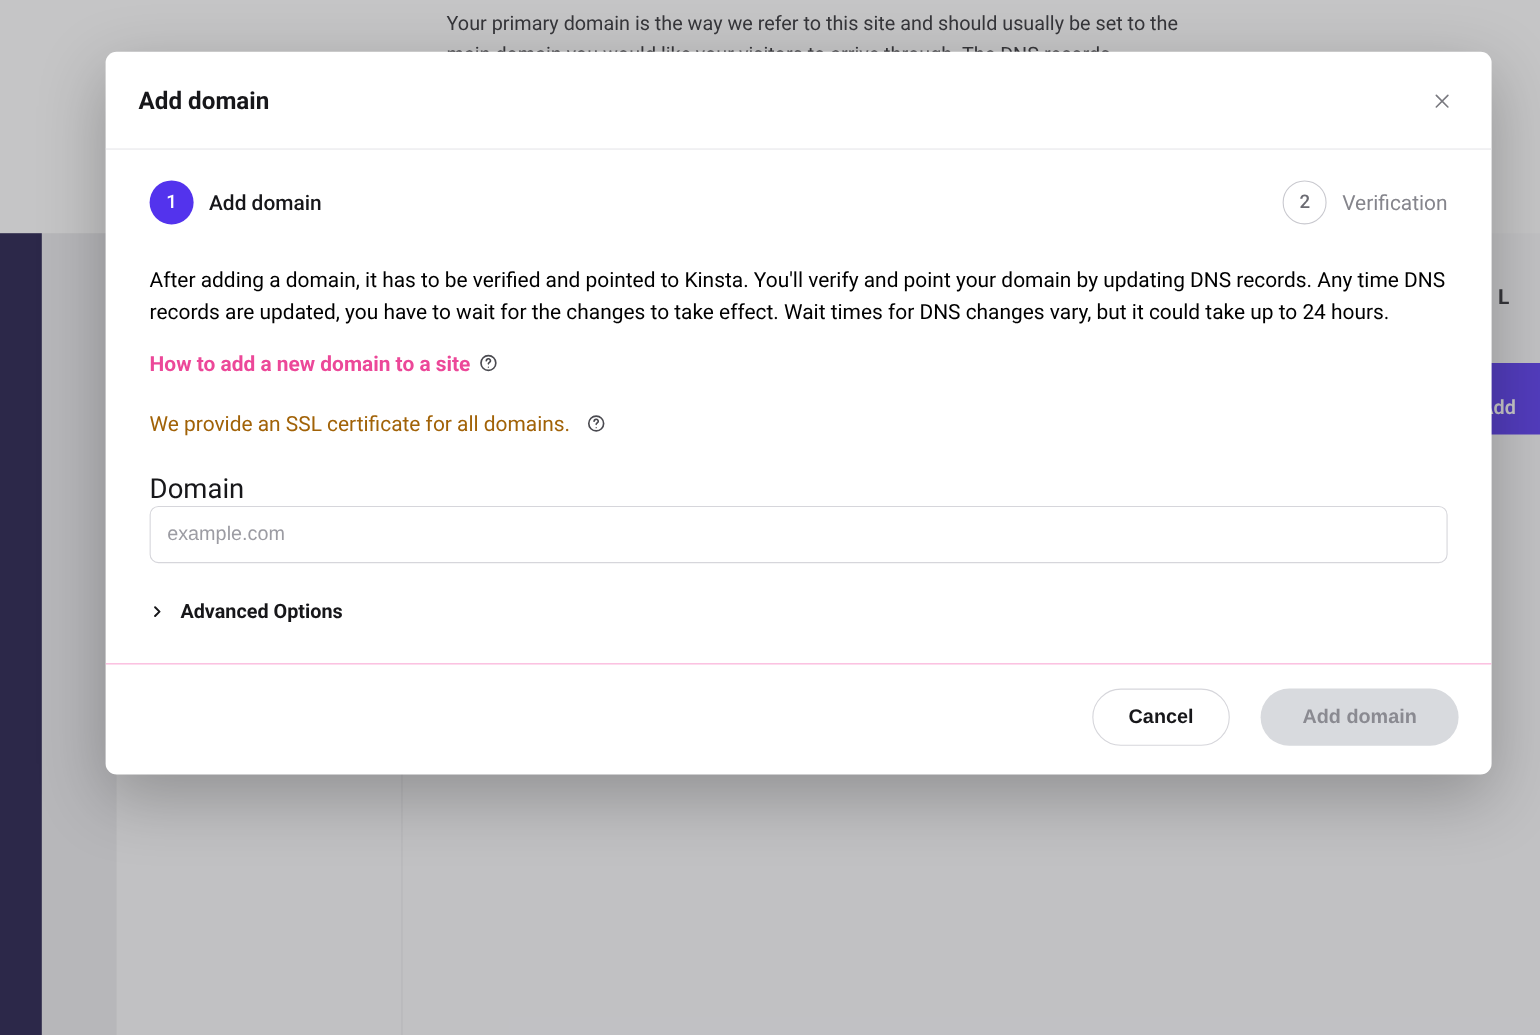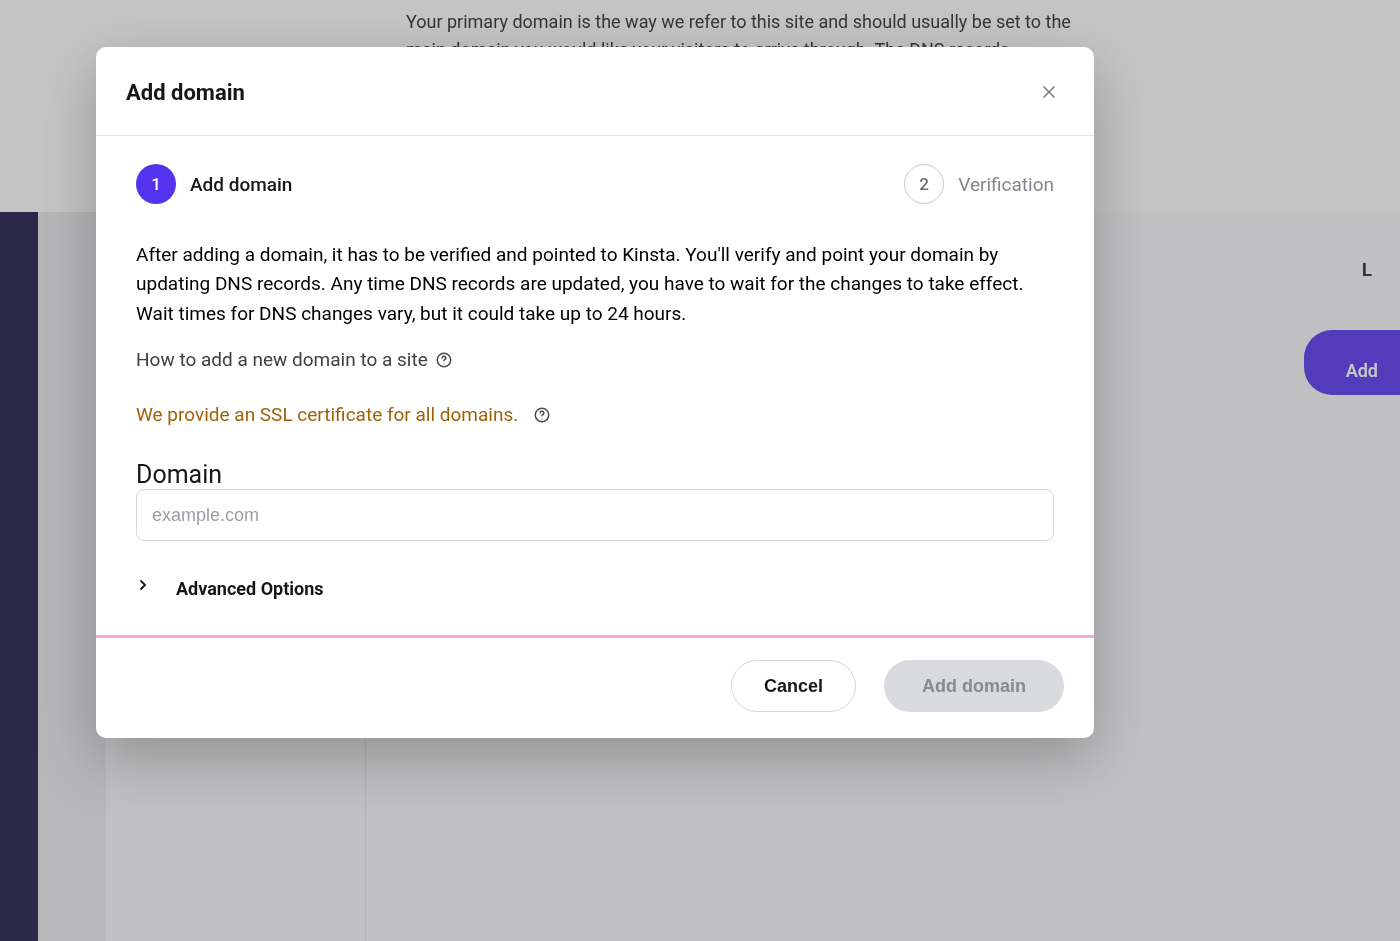--- a/index.html
+++ b/index.html
@@ -89,21 +89,21 @@
     .overlay {
       position: absolute;
       inset: 0;
       background: rgba(80,80,85,0.32);
     }
     
     .modal {
       position: absolute;
       left: 96px;
       top: 47px;
-      width: 998px;
+      width: 1260px;
       background: #fff;
       border-radius: 10px;
       box-shadow: 0 20px 60px rgba(0,0,0,0.25);
       overflow: hidden;
     }
     .modal-header {
       display: flex;
       align-items: center;
       justify-content: space-between;
       padding: 30px 30px 28px 30px;
@@ -163,22 +163,22 @@
     .step-label.active { font-size: 19px; color: #17171a; font-weight: 500; }
     .step-label.inactive { font-size: 19px; color: #85858c; font-weight: 400; }
     .info-text {
       font-size: 19px;
       color: #000000;
       line-height: 1.55;
       margin-bottom: 20px;
     }
     .help-link {
       font-size: 19px;
-      color: #404040;
-      font-weight: 400;
+      color: #ec4899;
+      font-weight: 700;
       display: inline-flex;
       align-items: center;
       gap: 6px;
       margin-bottom: 32px;
       cursor: pointer;
     }
     .ssl-line {
       font-size: 19px;
       color: #a16207;
       display: flex;
@@ -206,40 +206,40 @@
       border-radius: 8px;
       font-size: 18px;
       padding: 0 15px;
       color: #17171a;
       outline: none;
       margin-bottom: 34px;
     }
     .domain-input::placeholder { color: #9c9ca3; }
     .advanced-row {
       display: inline-flex;
-      align-items: flex-start;
-      gap: 26px;
+      align-items: center;
+      gap: 14px;
       cursor: pointer;
     }
     .advanced-chevron {
       width: 14px;
       height: 14px;
       display: inline-flex;
       align-items: center;
       justify-content: center;
       color: #17171a;
     }
     .advanced-chevron svg { width: 10px; height: 10px; }
     .advanced-label {
       font-size: 18px;
       font-weight: 700;
       color: #17171a;
     }
     .modal-footer {
-      border-top: 3px solid #f9a8d4;
+      border-top: 1px solid #f9a8d4;
       padding: 22px 30px 26px 30px;
       display: flex;
       justify-content: flex-end;
       gap: 28px;
     }
     .btn {
       height: 52px;
       padding: 0 32px;
       border-radius: 26px;
       font-size: 18px;

